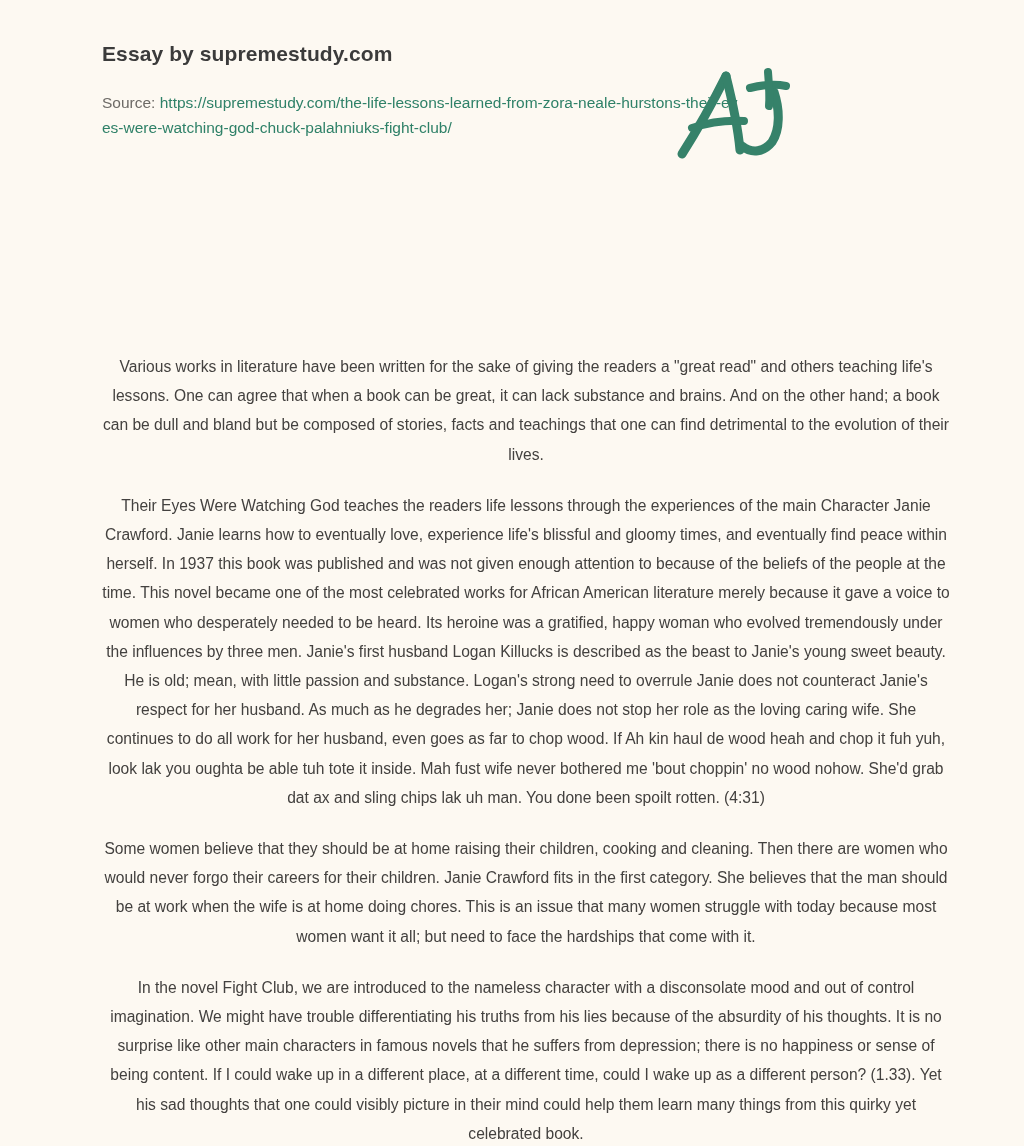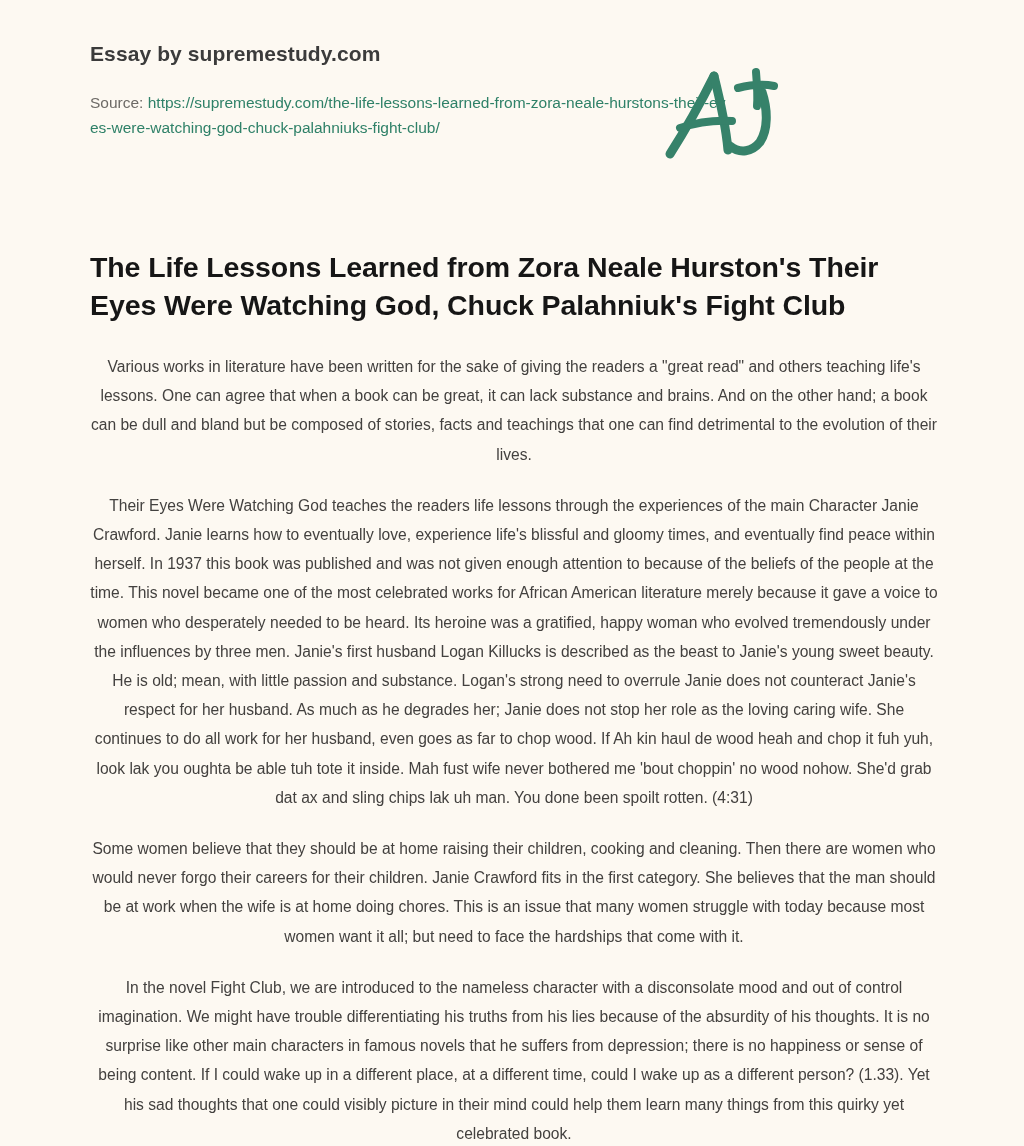--- a/index.html
+++ b/index.html
@@ -14,20 +14,21 @@
     font-family: "Liberation Sans", sans-serif;
     overflow: hidden;
     position: relative;
   }
 
   .page {
     position: relative;
     width: 856px;
     height: 1146px;
     box-sizing: border-box;
+    margin-left: 12px;
   }
 
   
   .header {
     position: absolute;
     left: 90px;
     top: 40px;
     right: 60px;
   }
 
@@ -121,21 +122,20 @@
     <g fill="none" stroke="#36826a" stroke-linecap="round" stroke-linejoin="round">
       <path d="M16 96 C 30 74, 48 42, 60 18" stroke-width="9"></path>
       <path d="M60 18 C 66 42, 72 70, 74 92" stroke-width="9"></path>
       <path d="M26 70 C 44 64, 62 62, 78 63" stroke-width="8"></path>
       <path d="M76 88 C 86 96, 98 94, 106 84 C 114 72, 114 52, 108 34" stroke-width="9"></path>
       <path d="M84 30 C 96 27, 110 26, 120 28" stroke-width="8"></path>
       <path d="M102 14 C 103 26, 104 38, 103 48" stroke-width="8"></path>
     </g>
   </svg>
 
-  <h1 class="title">The Life Lessons Learned from Zora Neale Hurston's Their Eyes Were Watching God, Chuck Palahniuk's Fight Club</h1>
 
   <div class="article">
     <p>Various works in literature have been written for the sake of giving the readers a "great read" and others teaching life's lessons. One can agree that when a book can be great, it can lack substance and brains. And on the other hand; a book can be dull and bland but be composed of stories, facts and teachings that one can find detrimental to the evolution of their lives.</p>
     <p>Their Eyes Were Watching God teaches the readers life lessons through the experiences of the main Character Janie Crawford. Janie learns how to eventually love, experience life's blissful and gloomy times, and eventually find peace within herself. In 1937 this book was published and was not given enough attention to because of the beliefs of the people at the time. This novel became one of the most celebrated works for African American literature merely because it gave a voice to women who desperately needed to be heard. Its heroine was a gratified, happy woman who evolved tremendously under the influences by three men. Janie's first husband Logan Killucks is described as the beast to Janie's young sweet beauty. He is old; mean, with little passion and substance. Logan's strong need to overrule Janie does not counteract Janie's respect for her husband. As much as he degrades her; Janie does not stop her role as the loving caring wife. She continues to do all work for her husband, even goes as far to chop wood. If Ah kin haul de wood heah and chop it fuh yuh, look lak you oughta be able tuh tote it inside. Mah fust wife never bothered me 'bout choppin' no wood nohow. She'd grab dat ax and sling chips lak uh man. You done been spoilt rotten. (4:31)</p>
     <p>Some women believe that they should be at home raising their children, cooking and cleaning. Then there are women who would never forgo their careers for their children. Janie Crawford fits in the first category. She believes that the man should be at work when the wife is at home doing chores. This is an issue that many women struggle with today because most women want it all; but need to face the hardships that come with it.</p>
     <p>In the novel Fight Club, we are introduced to the nameless character with a disconsolate mood and out of control imagination. We might have trouble differentiating his truths from his lies because of the absurdity of his thoughts. It is no surprise like other main characters in famous novels that he suffers from depression; there is no happiness or sense of being content. If I could wake up in a different place, at a different time, could I wake up as a different person? (1.33). Yet his sad thoughts that one could visibly picture in their mind could help them learn many things from this quirky yet celebrated book.</p>
 
   </div>
 
 </div>

